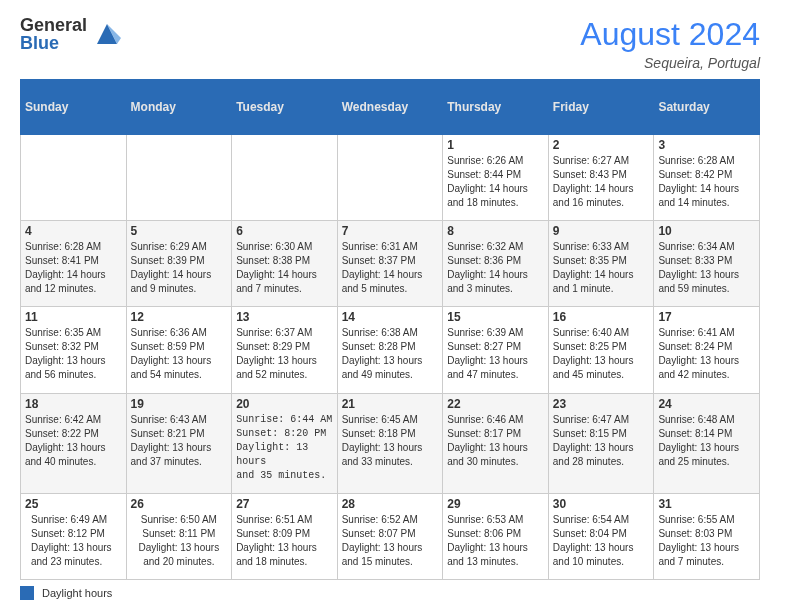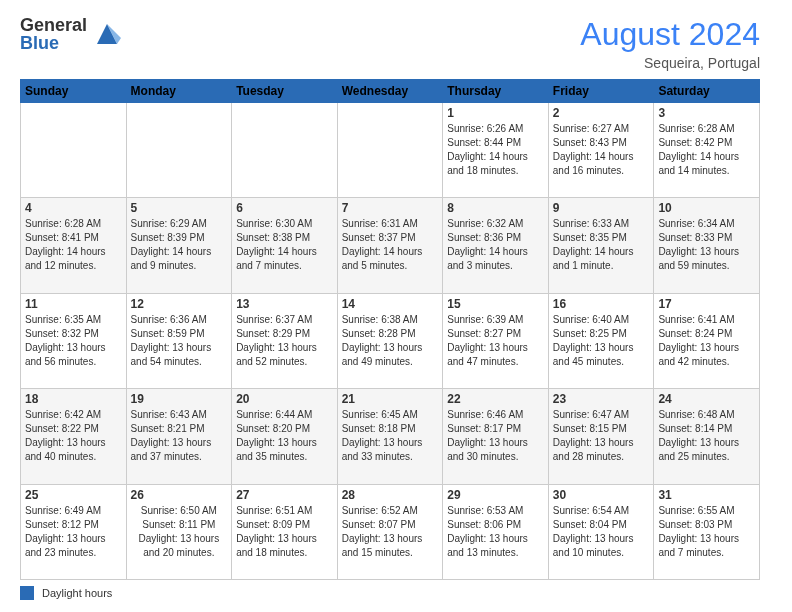--- a/index.html
+++ b/index.html
@@ -53,33 +53,34 @@
     }
     .month-year {
       font-size: 32px;
       font-weight: normal;
       color: #3b82f6;
     }
     .location {
       font-size: 14px;
       color: #555;
       margin-top: 2px;
+      font-style: italic;
     }
     .calendar {
       flex: 1;
       border-collapse: collapse;
       width: 100%;
       table-layout: fixed;
     }
     .calendar th {
       background: #2a6bb5;
-      color: #000000;
+      color: #e5e5e5;
       font-size: 12px;
       font-weight: bold;
-      padding: 4px 4px;
+      padding: 20px 4px;
       text-align: left;
       border: 1px solid #2a6bb5;
     }
     .calendar td {
       vertical-align: top;
       border: 1px solid #ccc;
       padding: 3px 4px;
       font-size: 10px;
       color: #333;
       background: #fff;
@@ -293,21 +294,21 @@
           </td>
           <td>
             <span class="day-num">19</span>
             <div class="day-info" style="white-space: pre-line;">Sunrise: 6:43 AM
 Sunset: 8:21 PM
 Daylight: 13 hours
 and 37 minutes.</div>
           </td>
           <td>
             <span class="day-num">20</span>
-            <div class="day-info" style="white-space: pre-line;">Sunrise: 6:44 AM
+            <div class="day-info" style="white-space: pre-line; font-family: Liberation Mono, monospace;">Sunrise: 6:44 AM
 Sunset: 8:20 PM
 Daylight: 13 hours
 and 35 minutes.</div>
           </td>
           <td>
             <span class="day-num">21</span>
             <div class="day-info" style="white-space: pre-line;">Sunrise: 6:45 AM
 Sunset: 8:18 PM
 Daylight: 13 hours
 and 33 minutes.</div>
@@ -330,21 +331,21 @@
             <span class="day-num">24</span>
             <div class="day-info" style="white-space: pre-line;">Sunrise: 6:48 AM
 Sunset: 8:14 PM
 Daylight: 13 hours
 and 25 minutes.</div>
           </td>
         </tr>
         <tr>
           <td>
             <span class="day-num">25</span>
-            <div class="day-info" style="white-space: pre-line;">Sunrise: 6:49 AM
+            <div class="day-info" style="white-space: pre-line; margin-left: 6px;">Sunrise: 6:49 AM
 Sunset: 8:12 PM
 Daylight: 13 hours
 and 23 minutes.</div>
           </td>
           <td>
             <span class="day-num">26</span>
             <div class="day-info" style="white-space: pre-line; text-align: center;">Sunrise: 6:50 AM
 Sunset: 8:11 PM
 Daylight: 13 hours
 and 20 minutes.</div>

